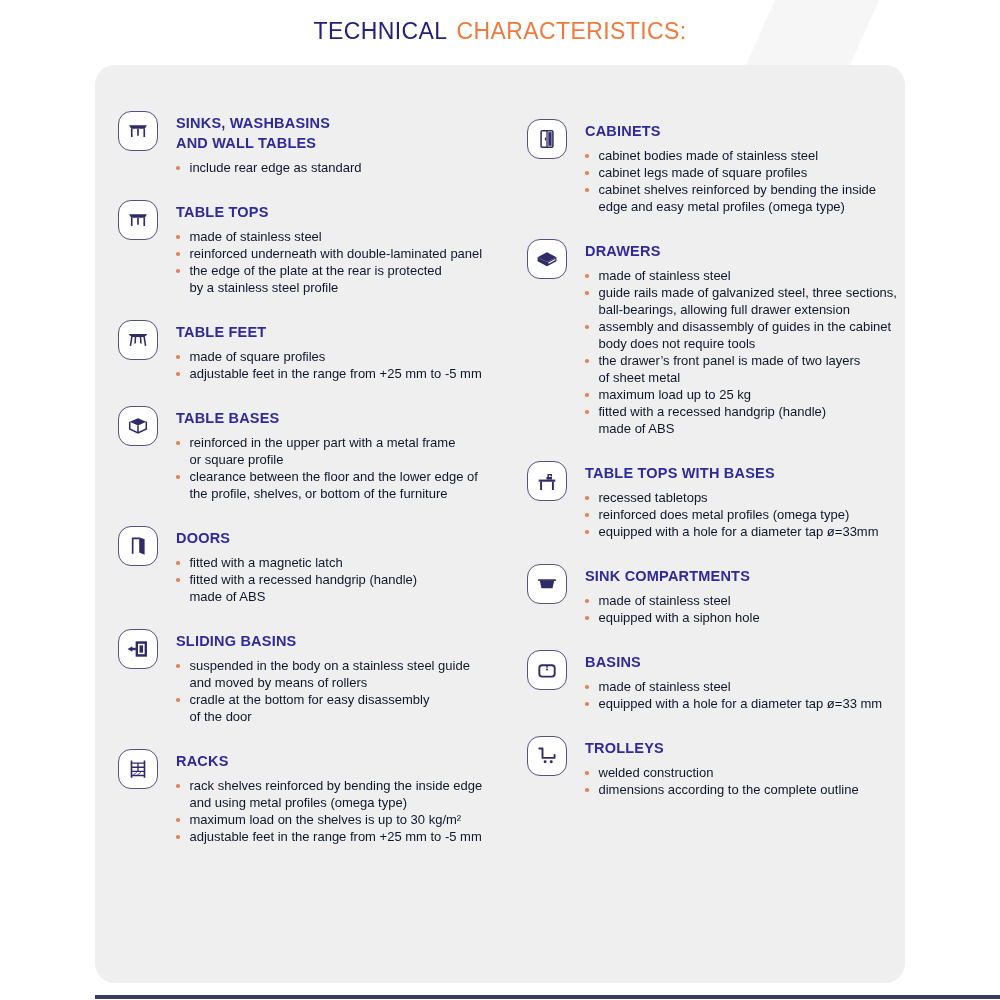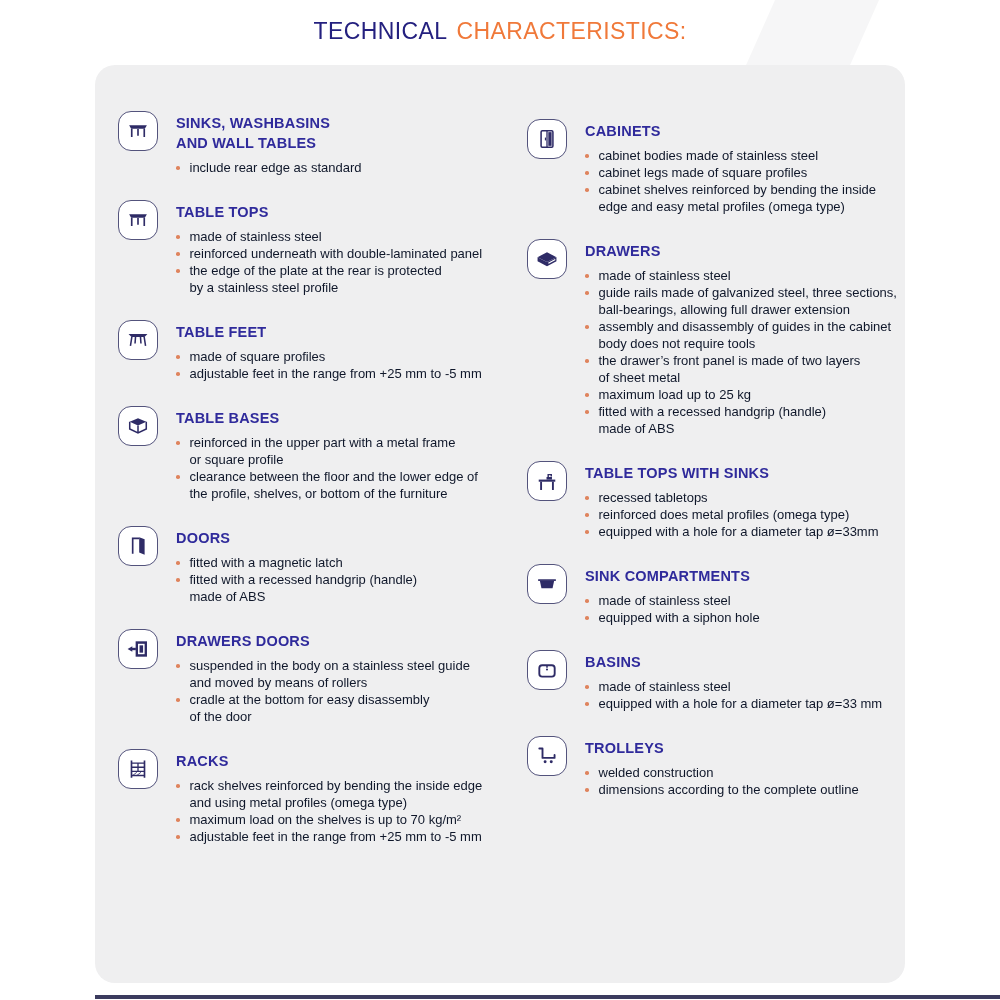--- a/index.html
+++ b/index.html
@@ -174,21 +174,21 @@
         <div class="icon-box">
           <svg viewBox="0 0 22 22">
             <rect x="9" y="4.5" width="9.6" height="13" fill="#2e2b66"></rect>
             <rect x="11" y="6.6" width="5.6" height="8.8" fill="#ffffff"></rect>
             <rect x="12.3" y="7.9" width="3" height="6.2" fill="#2e2b66"></rect>
             <polygon points="2.2,11 6.2,8.6 6.2,13.4" fill="#2e2b66"></polygon>
             <rect x="5.8" y="10" width="3.4" height="2" fill="#2e2b66"></rect>
           </svg>
         </div>
         <div class="sec-body">
-          <h3 class="sec-title">DRAWERS DOORS</h3>
+          <h3 class="sec-title">SLIDING BASINS</h3>
           <ul class="bullets">
             <li>
               <span class="dot"></span>
               <span class="btxt">suspended in the body on a stainless steel guide
 and moved by means of rollers</span>
             </li>
             <li>
               <span class="dot"></span>
               <span class="btxt">cradle at the bottom for easy disassembly
 of the door</span>
@@ -207,21 +207,21 @@
         <div class="sec-body">
           <h3 class="sec-title">RACKS</h3>
           <ul class="bullets">
             <li>
               <span class="dot"></span>
               <span class="btxt">rack shelves reinforced by bending the inside edge
 and using metal profiles (omega type)</span>
             </li>
             <li>
               <span class="dot"></span>
-              <span class="btxt">maximum load on the shelves is up to 70 kg/m²</span>
+              <span class="btxt">maximum load on the shelves is up to 30 kg/m²</span>
             </li>
             <li>
               <span class="dot"></span>
               <span class="btxt">adjustable feet in the range from +25 mm to -5 mm</span>
             </li>
           </ul>
         </div>
       </div>
     </div>
   <div class="col col-right" id="col-1">
@@ -300,21 +300,21 @@
         <div class="icon-box">
           <svg viewBox="0 0 22 22">
             <rect x="4" y="9.8" width="14" height="1.8" fill="#2e2b66"></rect>
             <rect x="5.2" y="11.6" width="1.6" height="7" fill="#2e2b66"></rect>
             <rect x="15.2" y="11.6" width="1.6" height="7" fill="#2e2b66"></rect>
             <rect x="10.6" y="7.6" width="4.6" height="2.2" fill="#2e2b66"></rect>
             <path d="M12 7.6 V5.6 H14.6 V7.2" stroke="#2e2b66" stroke-width="1.2" fill="none"></path>
           </svg>
         </div>
         <div class="sec-body">
-          <h3 class="sec-title">TABLE TOPS WITH SINKS</h3>
+          <h3 class="sec-title">TABLE TOPS WITH BASES</h3>
           <ul class="bullets">
             <li>
               <span class="dot"></span>
               <span class="btxt">recessed tabletops</span>
             </li>
             <li>
               <span class="dot"></span>
               <span class="btxt">reinforced does metal profiles (omega type)</span>
             </li>
             <li>

